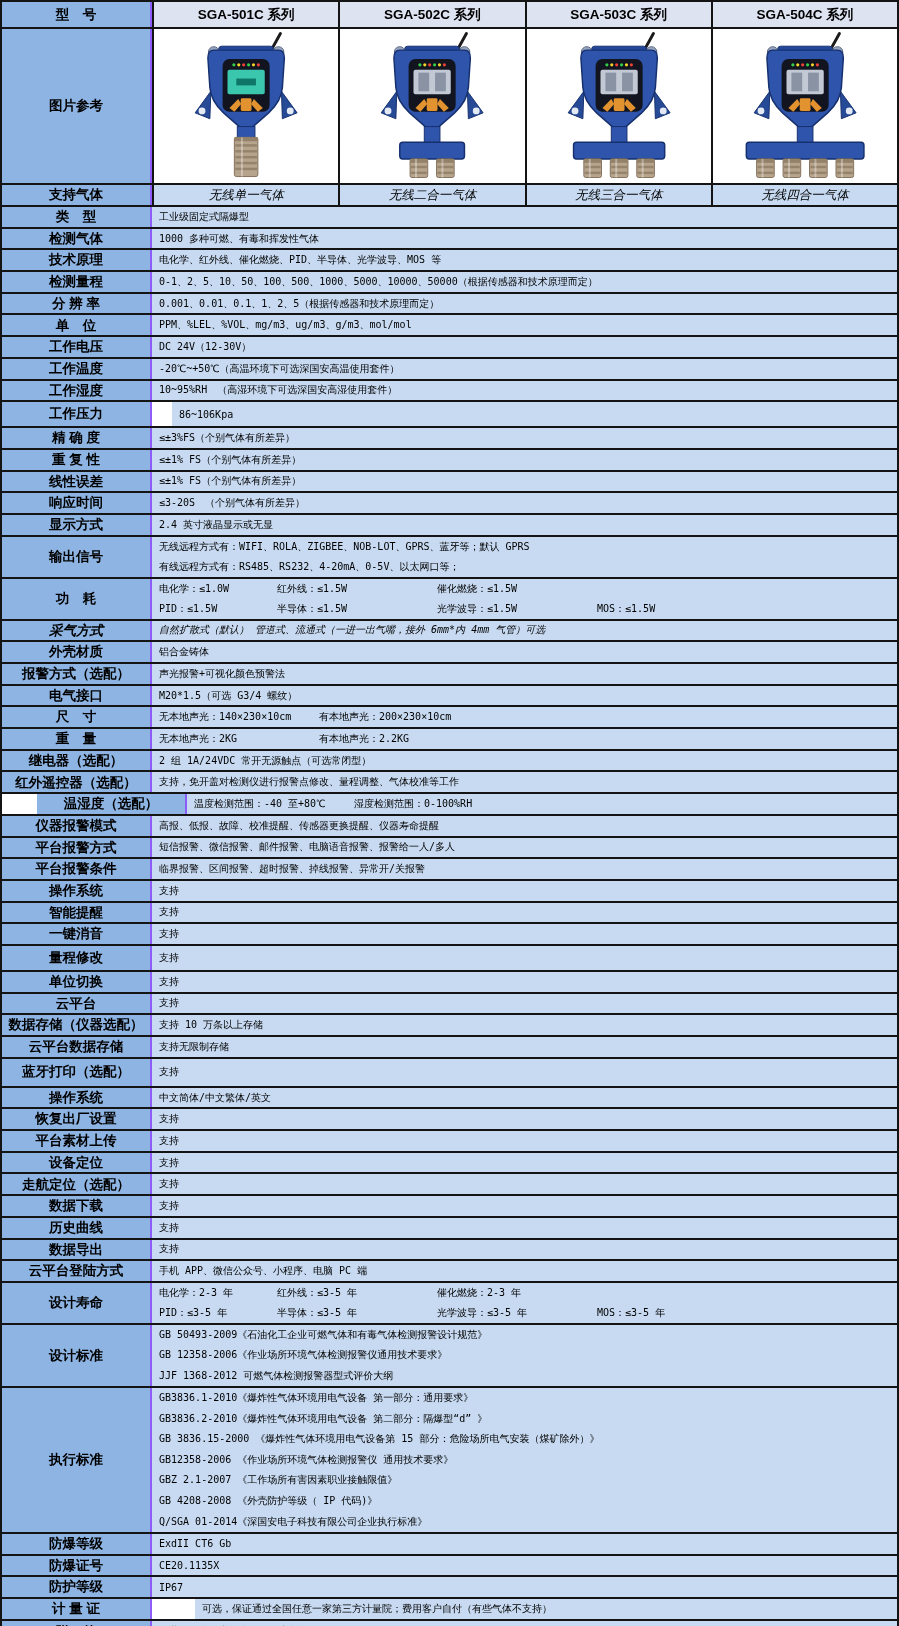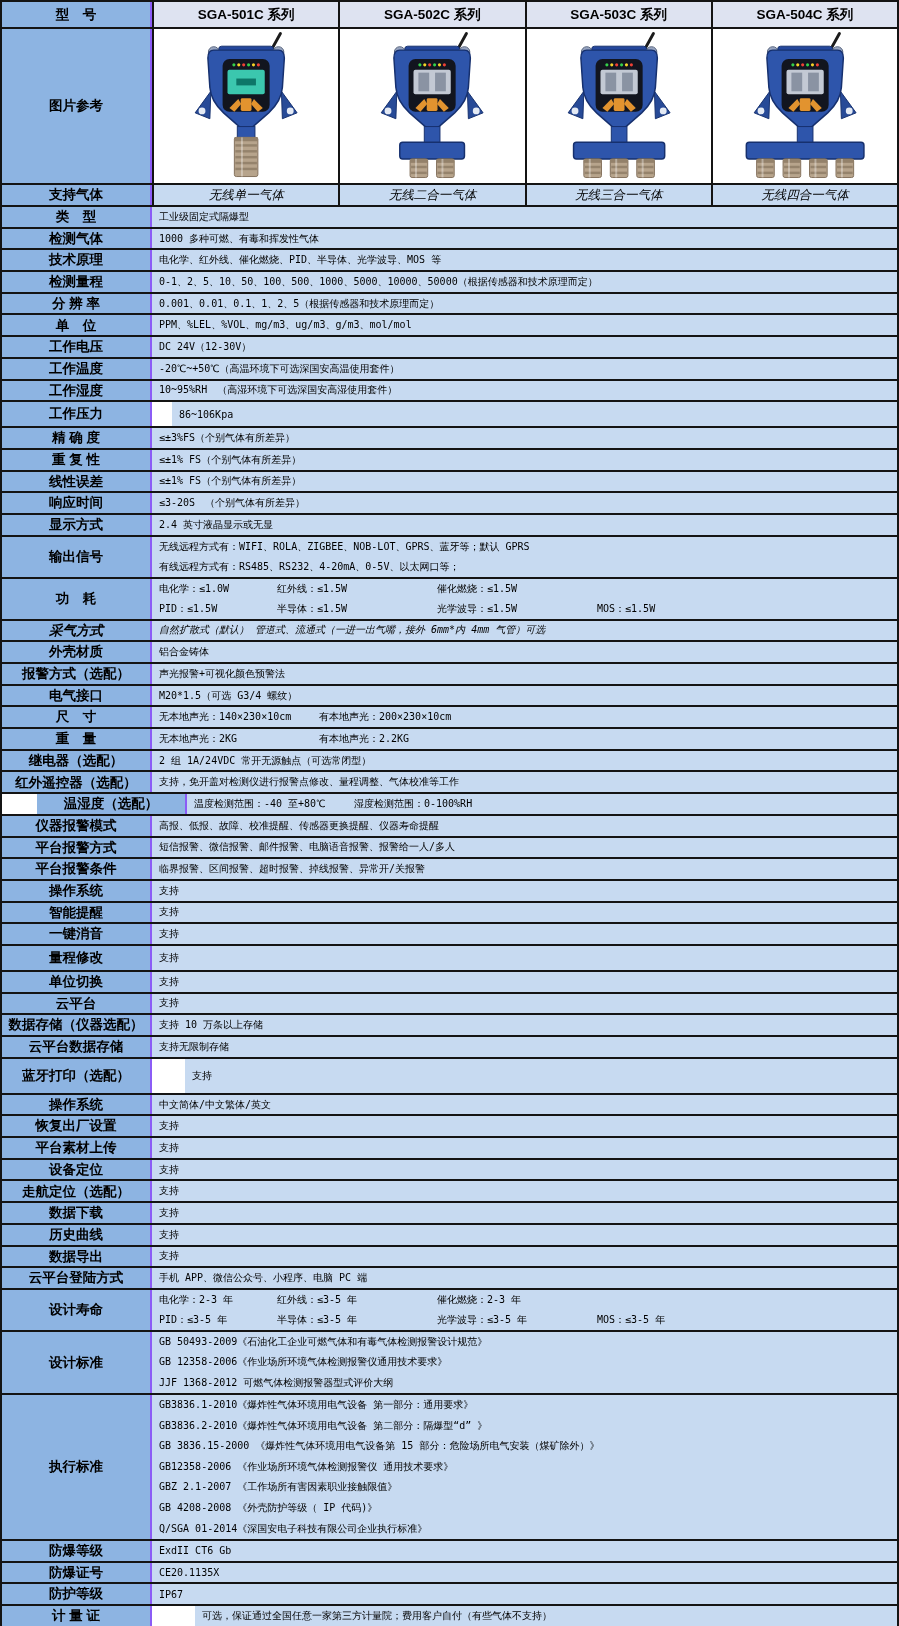--- a/index.html
+++ b/index.html
@@ -558,21 +558,21 @@
         </div>
       </div>
       <div class="srow" style="height: 21.7px;">
         <div class="lcell">云平台数据存储</div>
         <div class="vcell">
           <div class="line">
             <span class="seg">支持无限制存储</span>
           </div>
         </div>
       </div>
-      <div class="srow" style="height: 36px; gap: 33px;">
+      <div class="srow" style="height: 29px;">
         <div class="lcell">蓝牙打印（选配）</div>
         <div class="vcell">
           <div class="line">
             <span class="seg">支持</span>
           </div>
         </div>
       </div>
       <div class="srow" style="height: 21.7px;">
         <div class="lcell">操作系统</div>
         <div class="vcell">

